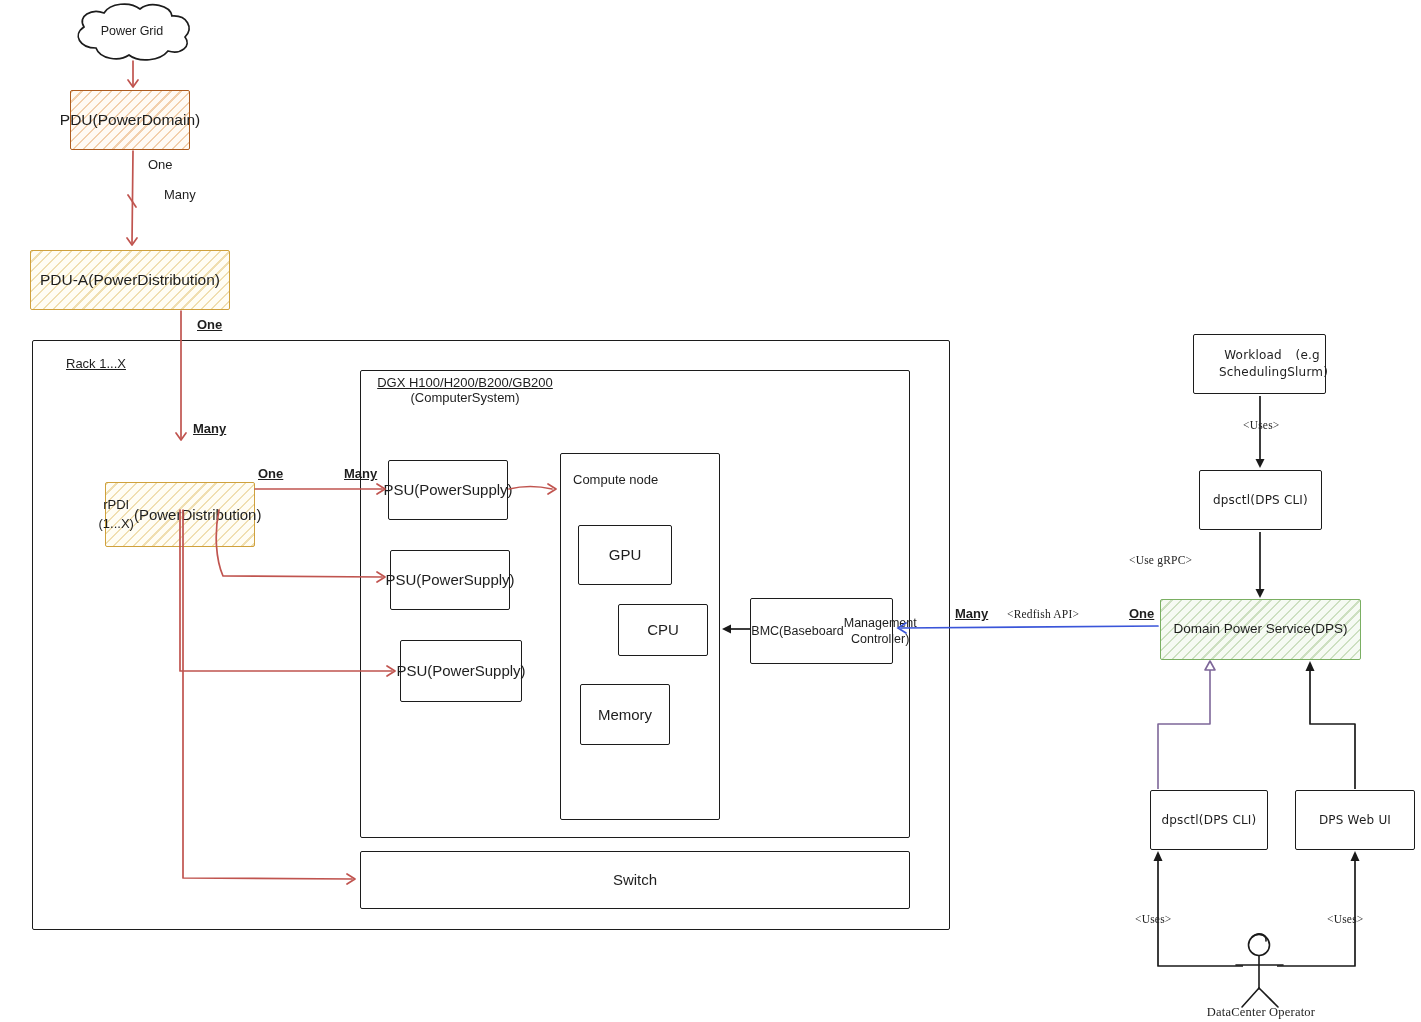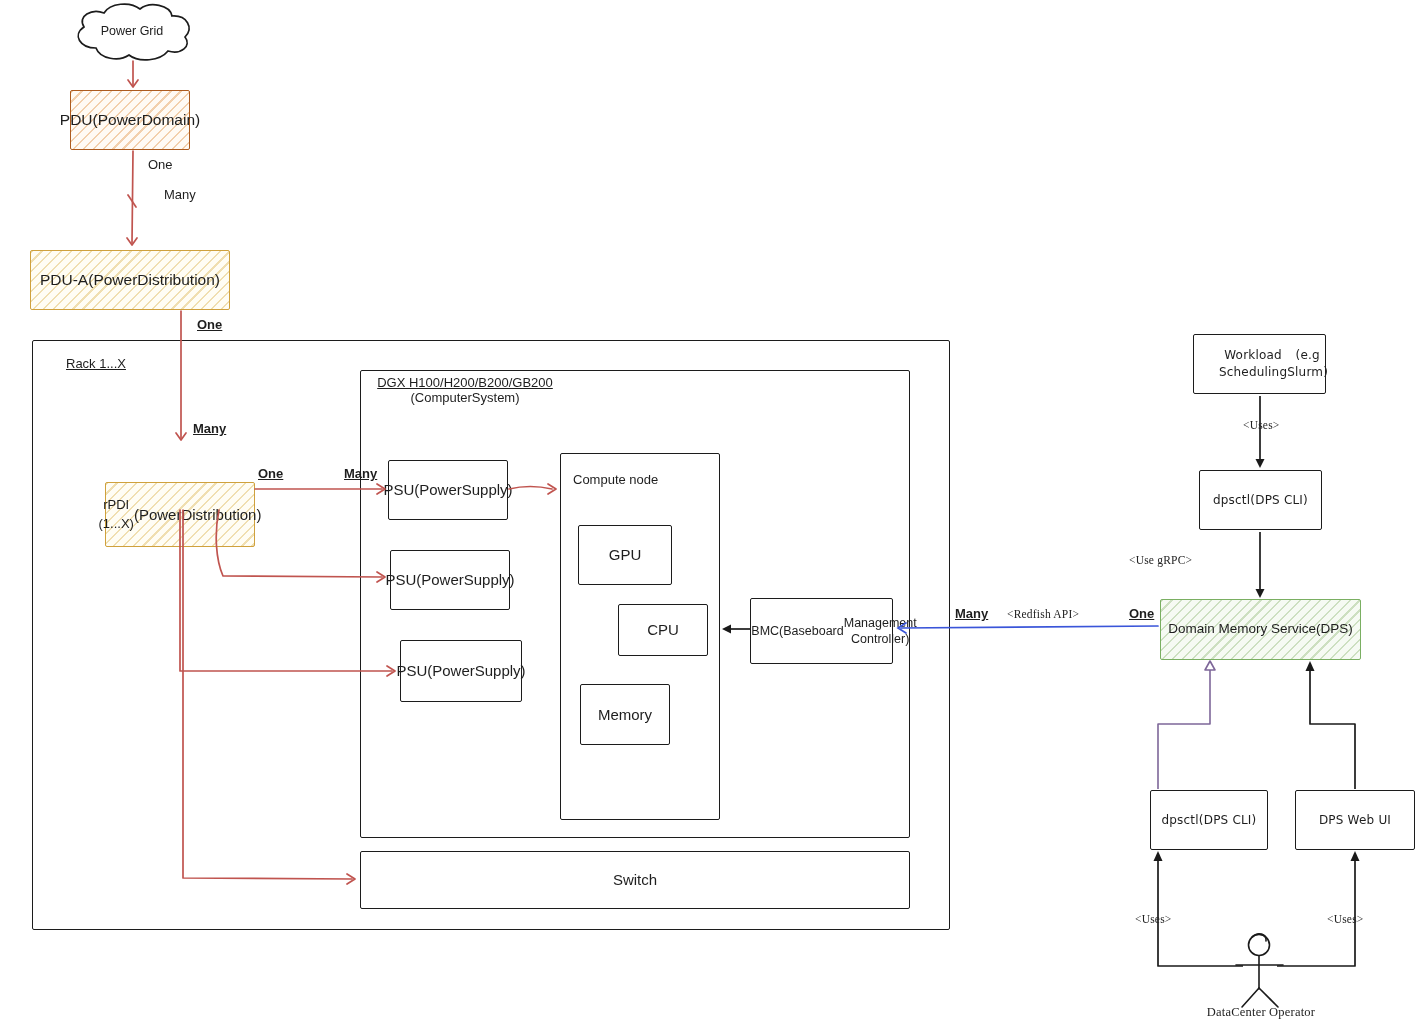--- a/index.html
+++ b/index.html
@@ -126,21 +126,21 @@
   <span class="lbl hand" style="left:1243px;top:419px;">&lt;Uses&gt;</span>
 
   <div class="box hand-box" style="left:1199px;top:470px;width:123px;height:60px;">
     <span>dpsctl</span>
     <span>(DPS CLI)</span>
   </div>
 
   <span class="lbl hand" style="left:1129px;top:554px;">&lt;Use gRPC&gt;</span>
 
   <div class="box hatch-green" style="left:1160px;top:599px;width:201px;height:61px;font-size:13.5px;">
-    <span>Domain Memory Service</span>
+    <span>Domain Power Service</span>
     <span>(DPS)</span>
   </div>
 
   <div class="box hand-box" style="left:1150px;top:790px;width:118px;height:60px;">
     <span>dpsctl</span>
     <span>(DPS CLI)</span>
   </div>
 
   <div class="box hand-box" style="left:1295px;top:790px;width:120px;height:60px;">
     <span>DPS Web UI</span>

